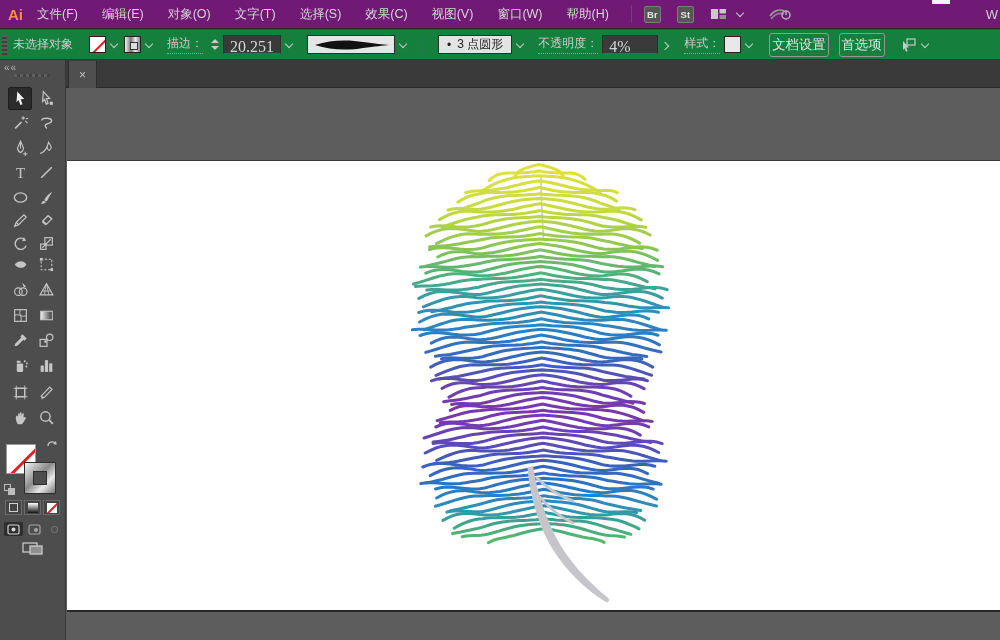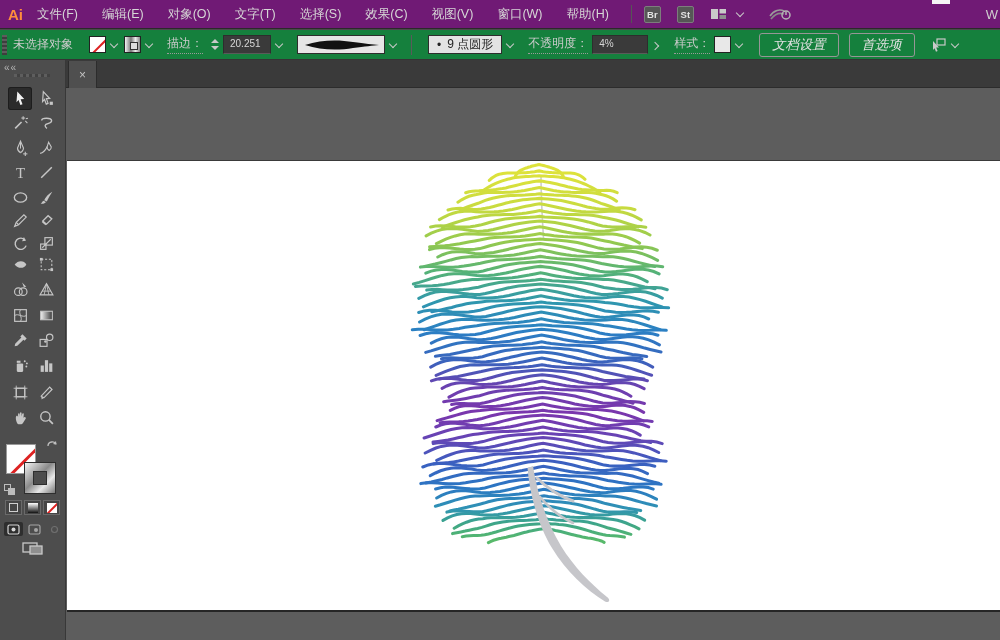--- a/index.html
+++ b/index.html
@@ -39,28 +39,28 @@
   .chev { width:10px; height:10px; position:relative; margin:0 5px 0 3px; }
   .chev:before { content:''; position:absolute; left:2px; top:1px; width:5px; height:5px;
     border-right:1.7px solid #c9c9c9; border-bottom:1.7px solid #c9c9c9; transform:rotate(45deg); }
   .chev-right:before { transform:rotate(-45deg); top:3px; left:1px; }
   .dotted-label { border-bottom:1px dotted #9a9a9a; padding-bottom:1px; margin:0 4px 0 8px; white-space:nowrap; }
   .stepper { display:flex; flex-direction:column; gap:3px; margin:0 4px; }
   .stepper i { width:0; height:0; border-left:4px solid transparent; border-right:4px solid transparent; }
   .stepper .up { border-bottom:4px solid #c9c9c9; }
   .stepper .dn { border-top:4px solid #c9c9c9; }
   .valbox { background:#3a3a3a; border:1px solid #2d2d2d; border-bottom-color:#5a5a5a;
-    color:#d6d6d6; padding:2px 6px; min-width:48px; height:19px; font-size:10px; }
+    color:#d6d6d6; padding:2px 6px; min-width:48px; height:19px; font-size:16px;font-family:Liberation Serif, serif; }
   .profilebox { width:88px; height:19px; background:#e6e6e6; border:1px solid #2d2d2d;
     display:flex; align-items:center; justify-content:center; margin-left:8px; }
   .brushbox { height:19px; background:#e3e3e3; border:1px solid #2d2d2d; color:#222;
     display:flex; align-items:center; padding:0 8px; gap:6px; margin-left:8px; white-space:nowrap; }
   .cb-sep { width:1px; height:20px; background:#3a3a3a; border-right:1px solid #5a5a5a; margin:0 8px; }
-  .cbtn { border:1px solid #969696; border-radius:3px; color:#e0e0e0; padding:2px 12px;
-    margin-left:10px; white-space:nowrap;font-style:italic; }
+  .cbtn { border:1px solid #969696; border-radius:3px; color:#e0e0e0; padding:2px 2px;
+    margin-left:10px; white-space:nowrap; }
   .panel-ic { margin-left:14px; display:flex; align-items:center; }
 
   
   .tabstrip { position:absolute; left:0; top:60px; width:1000px; height:28px; background:#3a3a3a;
     border-bottom:1px solid #2c2c2c; }
   .doc-tab { position:absolute; left:68px; top:1px; height:27px; background:#4f4f4f;
     border-right:1px solid #2c2c2c; border-left:1px solid #2c2c2c;
     display:flex; align-items:center; padding:0 10px; color:#d8d8d8; font-size:12px; gap:10px; }
   .tab-close { color:#c3c3c3; font-size:12px; line-height:1; cursor:default; }
 
@@ -164,21 +164,21 @@
     <span class="chev"></span>
     <div class="profilebox">
       <svg width="80" height="12" viewBox="0 0 80 12">
         <path d="M4 6 C20 0.5 38 0.5 52 3 C64 4.5 72 5.5 78 6 C72 6.5 64 7.5 52 9 C38 11.5 20 11.5 4 6 Z" fill="#111"></path>
       </svg>
     </div>
     <span class="chev"></span>
     <div class="cb-sep"></div>
     <div class="brushbox">
       <span>•</span>
-      <span>9 点圆形</span>
+      <span>3 点圆形</span>
     </div>
     <span class="chev"></span>
     <span class="dotted-label">不透明度：</span>
     <div class="valbox" style="min-width:56px">4%</div>
     <span class="chev chev-right"></span>
     <span class="dotted-label">样式：</span>
     <div class="swbox" style="background:#e8e8e8"></div>
     <span class="chev"></span>
     <button class="cbtn" style="background:none">文档设置</button>
     <button class="cbtn" style="background:none">首选项</button>

